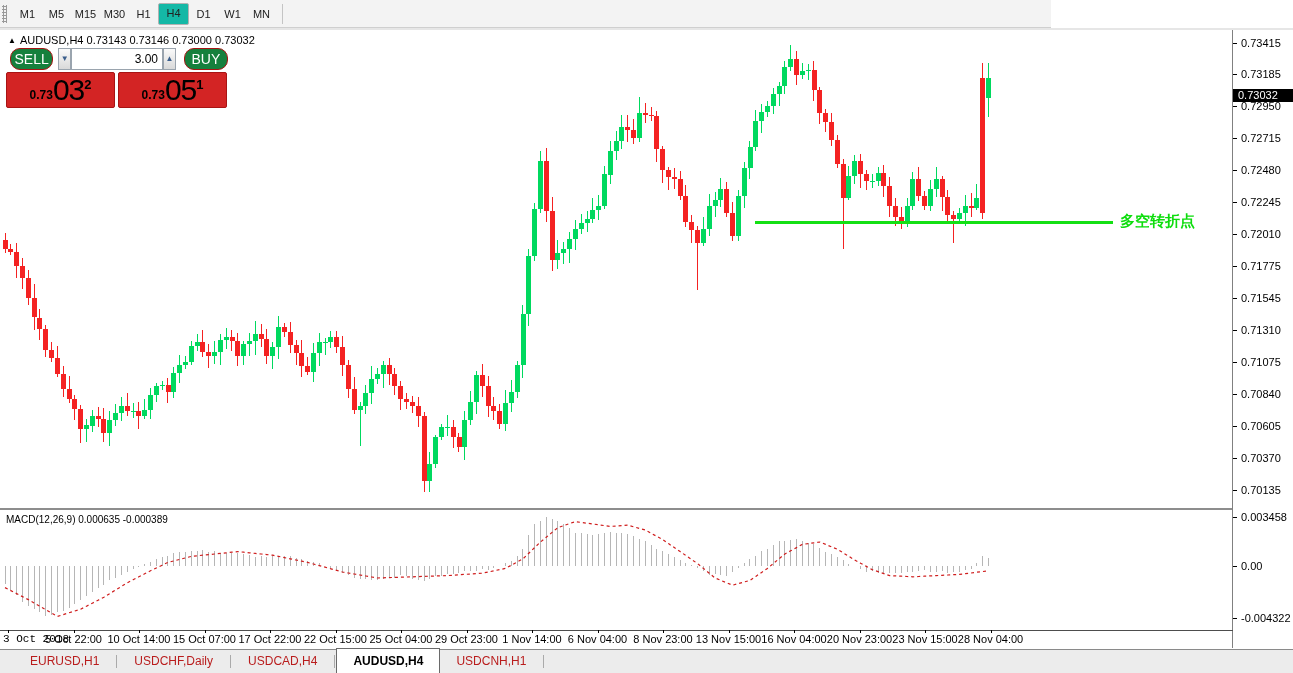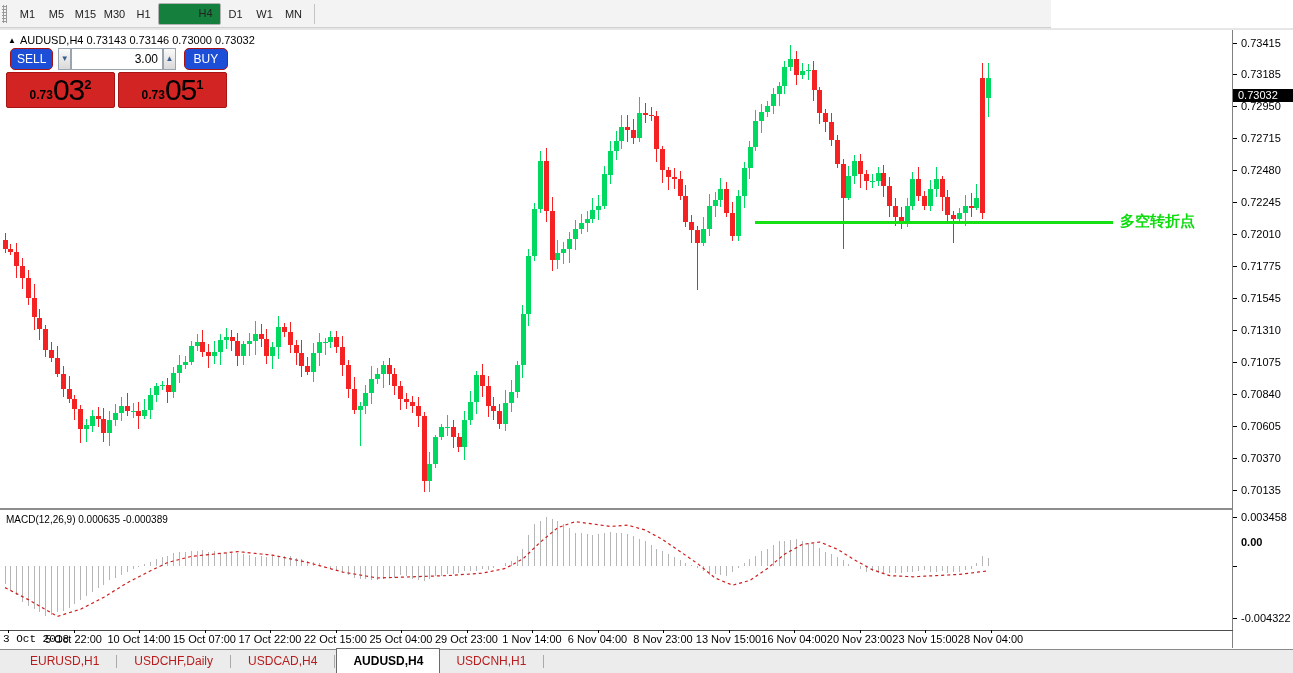--- a/index.html
+++ b/index.html
@@ -7,33 +7,33 @@
     width:1293px;height:673px;position:relative;overflow:hidden;
     background:#ffffff;font-family:"Liberation Sans",sans-serif;
     -webkit-font-smoothing:none;
   }
   
   .toolbar{position:absolute;left:0;top:0;width:1051px;height:27px;background:#f3f3f3;
     border-bottom:1px solid #cfcfcf;display:flex;align-items:center;}
   .drag-handle{width:5px;height:18px;margin:0 6px 0 2px;
     background-image:radial-gradient(#9a9a9a 1px,transparent 1.1px);background-size:3px 3px;}
   .tf{min-width:29px;height:20px;line-height:20px;text-align:center;font-size:11px;color:#222;}
-  .tf.active{background:#15803d;border:1px solid #b2b2b2;border-radius:2px;line-height:18px;padding-left:32px;}
+  .tf.active{background:#14b8a6;border:1px solid #b2b2b2;border-radius:2px;line-height:18px;}
   .tb-sep{width:1px;height:20px;background:#c4c4c4;margin:0 6px;}
   .strip{position:absolute;left:0;top:28px;width:1293px;height:2px;background:#e6e6e6;}
 
   
   .chart-header{position:absolute;left:8px;top:34px;font-size:11px;color:#000;white-space:nowrap;z-index:5;}
   .chart-header .arr{font-size:8px;margin-right:4px;vertical-align:1px;}
 
   
   .trade-panel{position:absolute;left:6px;top:48px;width:222px;z-index:6;font-size:12px;}
   .tp-row1{display:flex;height:22px;}
-  .btn-red{background:#1d4ed8;border:1px solid #a81414;color:#fff;border-radius:5px;
-    text-align:center;line-height:20px;font-size:12px;box-sizing:border-box;}
+  .btn-red{background:#15803d;border:1px solid #a81414;color:#fff;border-radius:10px;
+    text-align:center;line-height:20px;font-size:14px;box-sizing:border-box;}
   .sell-btn{width:48px;margin-left:4px;}
   .buy-btn{width:49px;margin-left:8px;}
   .spin-btn{width:14px;height:22px;background:linear-gradient(#fafafa,#d9d9d9);
     border:1px solid #9aa4ae;box-sizing:border-box;color:#3b5e8c;font-size:8px;
     text-align:center;line-height:20px;}
   .vol-field{width:92px;height:22px;background:#fff;border:1px solid #9aa4ae;box-sizing:border-box;
     font-size:12px;color:#000;text-align:right;padding:0 4px 0 0;font-family:"Liberation Sans",sans-serif;}
   .tp-row2{display:flex;margin-top:2px;}
   .price-box{width:109px;height:36px;background:#d32424;border:1px solid #a81414;border-radius:2px;
     color:#000000;display:flex;align-items:center;justify-content:center;box-sizing:border-box;}
@@ -667,21 +667,21 @@
     <div class="price-label" style="top: 387.761px;">0.70840</div>
     <div class="axis-tick" style="top: 393.761px;"></div>
     <div class="price-label" style="top: 419.777px;">0.70605</div>
     <div class="axis-tick" style="top: 425.777px;"></div>
     <div class="price-label" style="top: 451.794px;">0.70370</div>
     <div class="axis-tick" style="top: 457.794px;"></div>
     <div class="price-label" style="top: 483.81px;">0.70135</div>
     <div class="axis-tick" style="top: 489.81px;"></div>
     <div class="price-label" style="top: 510.932px;">0.003458</div>
     <div class="axis-tick" style="top: 516.932px;"></div>
-    <div class="price-label" style="top: 536px; font-weight: bold;">0.00</div>
+    <div class="price-label" style="top: 560px;">0.00</div>
     <div class="axis-tick" style="top: 566px;"></div>
     <div class="price-label" style="top: 611.864px;">-0.004322</div>
     <div class="axis-tick" style="top: 617.864px;"></div>
     <div class="date-label first" style="left: 3px;">3 Oct 2018</div>
     <div class="date-tick" style="left: 8px;"></div>
     <div class="date-label" style="left: 73.5px;">5 Oct 22:00</div>
     <div class="date-tick" style="left: 73.5px;"></div>
     <div class="date-label" style="left: 139px;">10 Oct 14:00</div>
     <div class="date-tick" style="left: 139px;"></div>
     <div class="date-label" style="left: 204.5px;">15 Oct 07:00</div>

